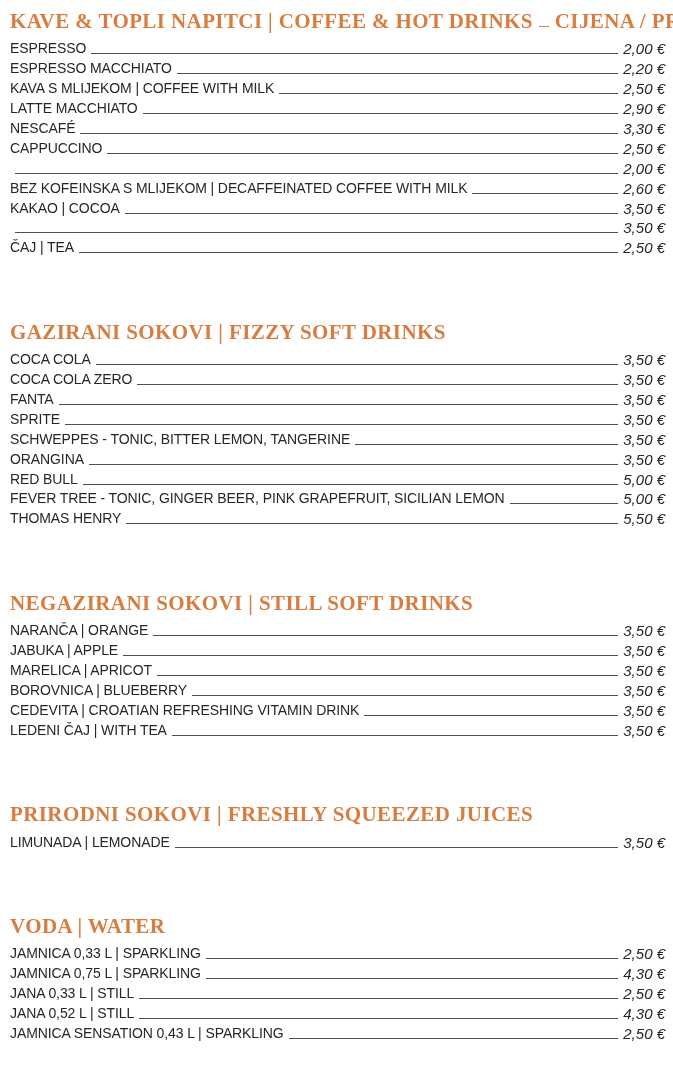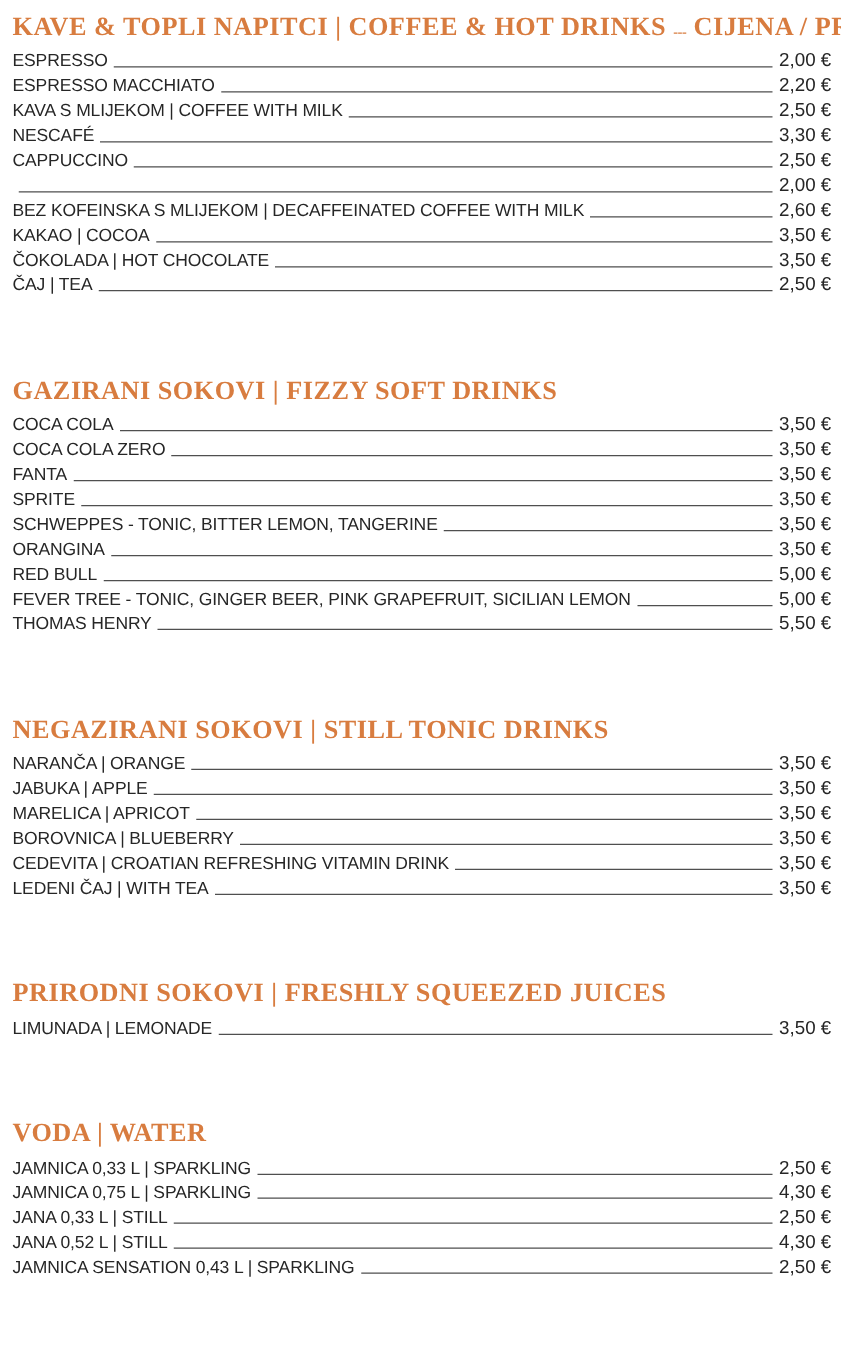--- a/index.html
+++ b/index.html
@@ -69,20 +69,21 @@
     min-width: 8px;
     align-self: flex-end;
     margin: 0 5px 4.5px 5px;
     border-bottom: 1.2px solid var(--leader);
   }
   .item-price {
     font-size: 15px;
     line-height: 17px;
     white-space: nowrap;
     color: var(--ink);
+    font-style: italic;
   }
 </style>
 </head>
 <body>
 
 <div class="page" id="menu-root">
     <div class="section">
       <div class="section-header">
         <span class="section-title">KAVE &amp; TOPLI NAPITCI | COFFEE &amp; HOT DRINKS</span>
         <span class="header-leader"></span>
@@ -97,20 +98,25 @@
         <span class="item-name">ESPRESSO MACCHIATO</span>
         <span class="item-leader"></span>
         <span class="item-price">2,20 €</span>
       </div>
       <div class="row">
         <span class="item-name">KAVA S MLIJEKOM | COFFEE WITH MILK</span>
         <span class="item-leader"></span>
         <span class="item-price">2,50 €</span>
       </div>
       <div class="row">
+        <span class="item-name">LATTE MACCHIATO</span>
+        <span class="item-leader"></span>
+        <span class="item-price">2,90 €</span>
+      </div>
+      <div class="row">
         <span class="item-name">NESCAFÉ</span>
         <span class="item-leader"></span>
         <span class="item-price">3,30 €</span>
       </div>
       <div class="row">
         <span class="item-name">CAPPUCCINO</span>
         <span class="item-leader"></span>
         <span class="item-price">2,50 €</span>
       </div>
       <div class="row">
@@ -121,21 +127,20 @@
         <span class="item-name">BEZ KOFEINSKA S MLIJEKOM | DECAFFEINATED COFFEE WITH MILK</span>
         <span class="item-leader"></span>
         <span class="item-price">2,60 €</span>
       </div>
       <div class="row">
         <span class="item-name">KAKAO | COCOA</span>
         <span class="item-leader"></span>
         <span class="item-price">3,50 €</span>
       </div>
       <div class="row">
-        <span class="item-name">ČOKOLADA | HOT CHOCOLATE</span>
         <span class="item-leader"></span>
         <span class="item-price">3,50 €</span>
       </div>
       <div class="row">
         <span class="item-name">ČAJ | TEA</span>
         <span class="item-leader"></span>
         <span class="item-price">2,50 €</span>
       </div>
     </div>
     <div class="section">
@@ -183,21 +188,21 @@
         <span class="item-price">5,00 €</span>
       </div>
       <div class="row">
         <span class="item-name">THOMAS HENRY</span>
         <span class="item-leader"></span>
         <span class="item-price">5,50 €</span>
       </div>
     </div>
     <div class="section">
       <div class="section-header">
-        <span class="section-title">NEGAZIRANI SOKOVI | STILL TONIC DRINKS</span>
+        <span class="section-title">NEGAZIRANI SOKOVI | STILL SOFT DRINKS</span>
       </div>
       <div class="row">
         <span class="item-name">NARANČA | ORANGE</span>
         <span class="item-leader"></span>
         <span class="item-price">3,50 €</span>
       </div>
       <div class="row">
         <span class="item-name">JABUKA | APPLE</span>
         <span class="item-leader"></span>
         <span class="item-price">3,50 €</span>

